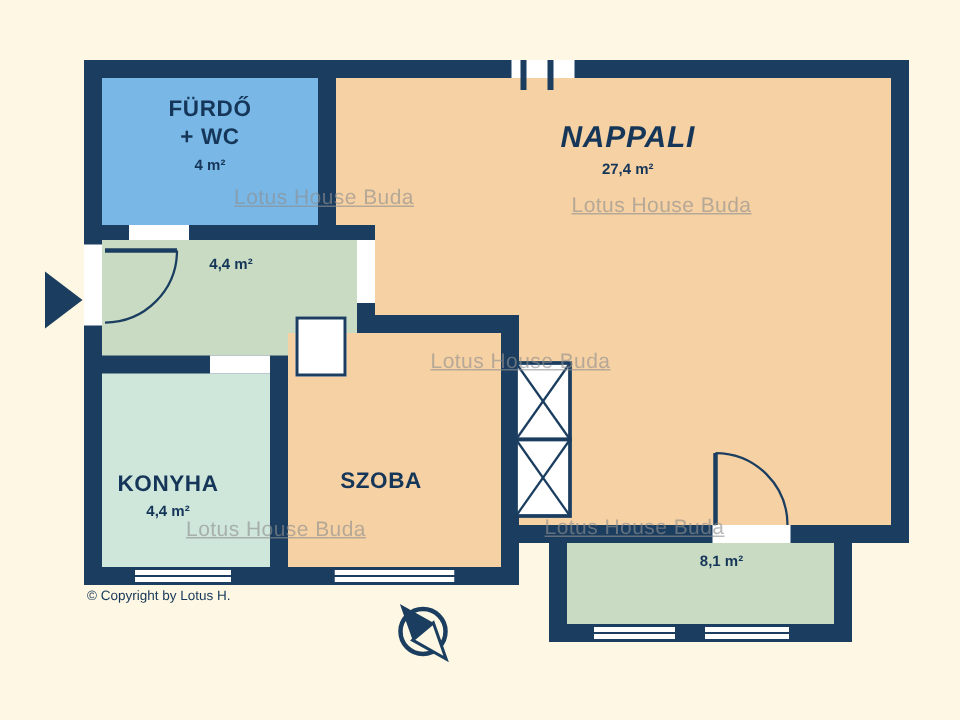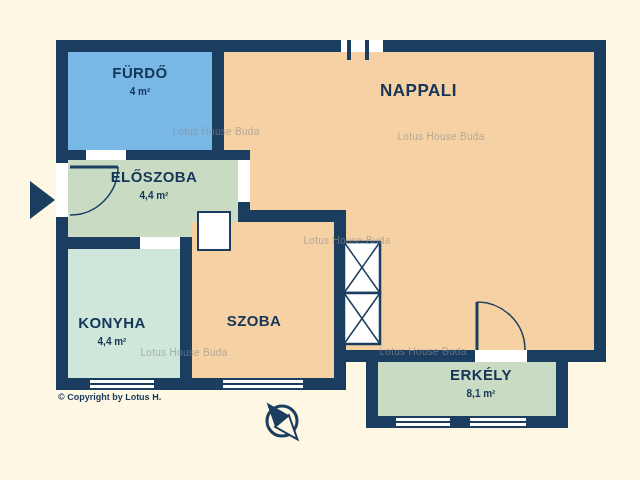--- a/index.html
+++ b/index.html
@@ -26,37 +26,38 @@
     border:2px solid #1b3e60;
   }
   .label {
     position:absolute;
     text-align:center;
     color:#153658;
     font-weight:bold;
     line-height:1.25;
   }
   .room-name { font-size:15px; letter-spacing:.4px; }
-  .room-name.big { font-size:17px; letter-spacing:.5px; }
+  .room-name.big { font-size:20px; letter-spacing:.5px;font-style:italic; }
   .room-area { font-size:10px; margin-top:3px; }
   .wm {
     position:absolute;
     transform:translate(-50%,-50%);
     color:#8f8f8f;
     opacity:.62;
-    font-size:10px;
+    font-size:14px;
     letter-spacing:.3px;
     white-space:nowrap;
     pointer-events:none;
+    text-decoration:underline;
   }
   .copyright {
     position:absolute;
     left:42px; top:392px;
     font-size:9px;
-    font-weight:bold;
+    font-weight:normal;
     color:#153658;
   }
   svg.overlay { position:absolute; left:0; top:0; }
 </style>
 </head>
 <body>
 
 <div class="stage">
 
   <div class="navy" style="left:40px;top:40px;width:550px;height:322px"></div>
@@ -109,43 +110,43 @@
       <g transform="rotate(-40 266 421)">
         <polygon points="266,397 275,421 257,421" fill="#1b3e60"></polygon>
         <polygon points="257,421 275,421 266,445" fill="#fdf7e3" stroke="#1b3e60" stroke-width="2"></polygon>
       </g>
     </g>
     <polygon points="14,181 14,219 39,200" fill="#1b3e60"></polygon>
   </svg>
 
   <div class="label" style="left:52px;top:64px;width:144px">
     <div class="room-name">FÜRDŐ</div>
+    <div class="room-name">+ WC</div>
     <div class="room-area">4 m²</div>
   </div>
 
   <div class="label" style="left:52px;top:168px;width:172px">
-    <div class="room-name">ELŐSZOBA</div>
     <div class="room-area">4,4 m²</div>
   </div>
 
   <div class="label" style="left:300px;top:80px;width:205px">
     <div class="room-name big">NAPPALI</div>
+    <div class="room-area">27,4 m²</div>
   </div>
 
   <div class="label" style="left:52px;top:314px;width:88px">
     <div class="room-name">KONYHA</div>
     <div class="room-area">4,4 m²</div>
   </div>
 
   <div class="label" style="left:176px;top:312px;width:124px">
     <div class="room-name">SZOBA</div>
   </div>
 
   <div class="label" style="left:380px;top:366px;width:170px">
-    <div class="room-name">ERKÉLY</div>
     <div class="room-area">8,1 m²</div>
   </div>
 
   <div class="wm" style="left:200px;top:131px">Lotus House Buda</div>
   <div class="wm" style="left:425px;top:136px">Lotus House Buda</div>
   <div class="wm" style="left:331px;top:240px">Lotus House Buda</div>
   <div class="wm" style="left:168px;top:352px">Lotus House Buda</div>
   <div class="wm" style="left:407px;top:351px">Lotus House Buda</div>
 
   <div class="copyright">© Copyright by Lotus H.</div>

